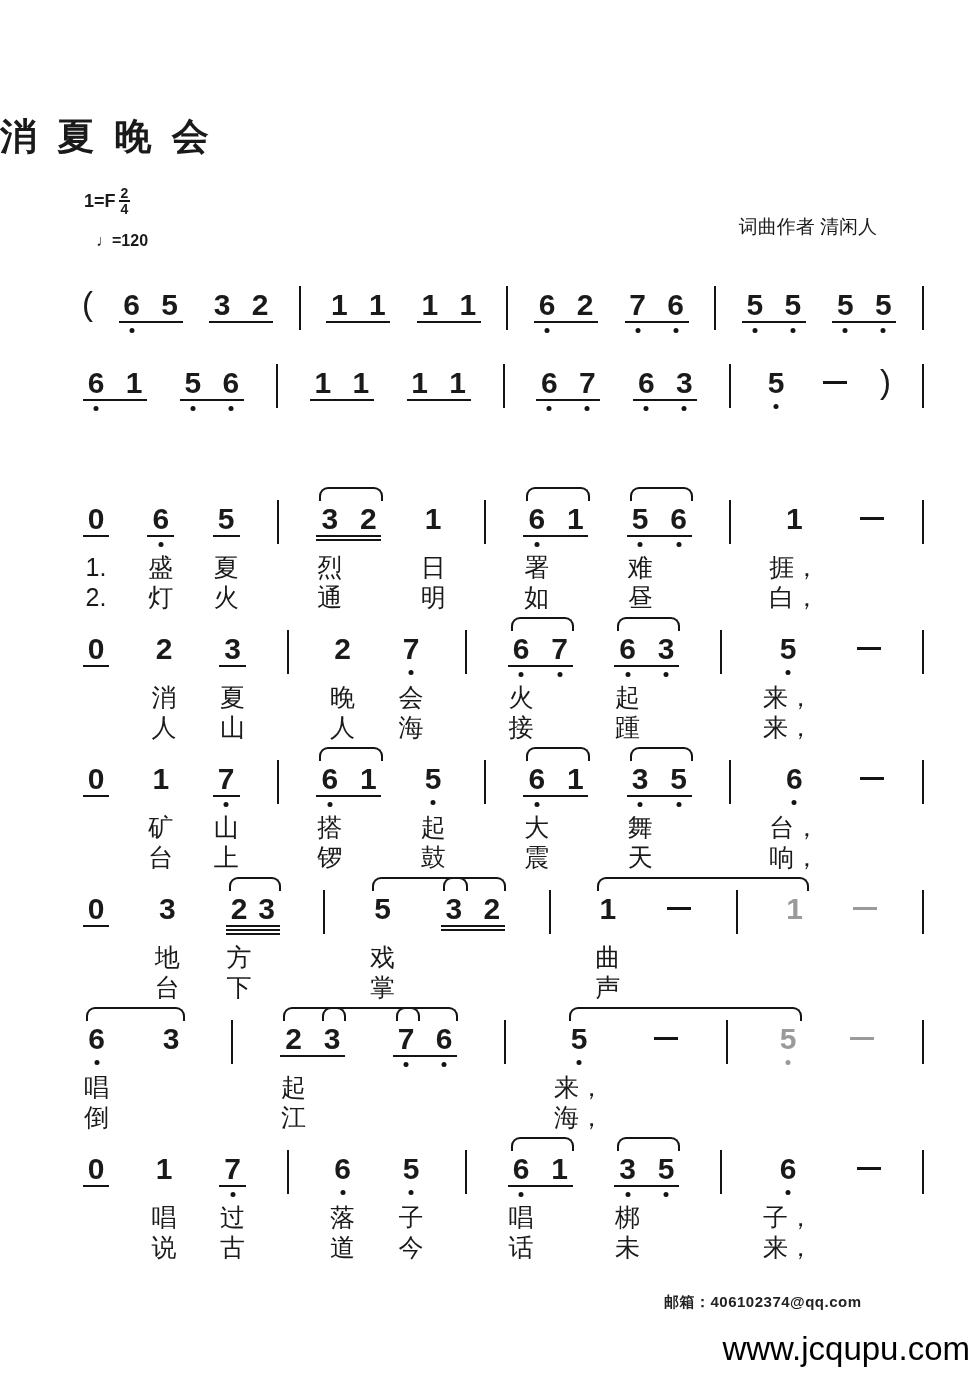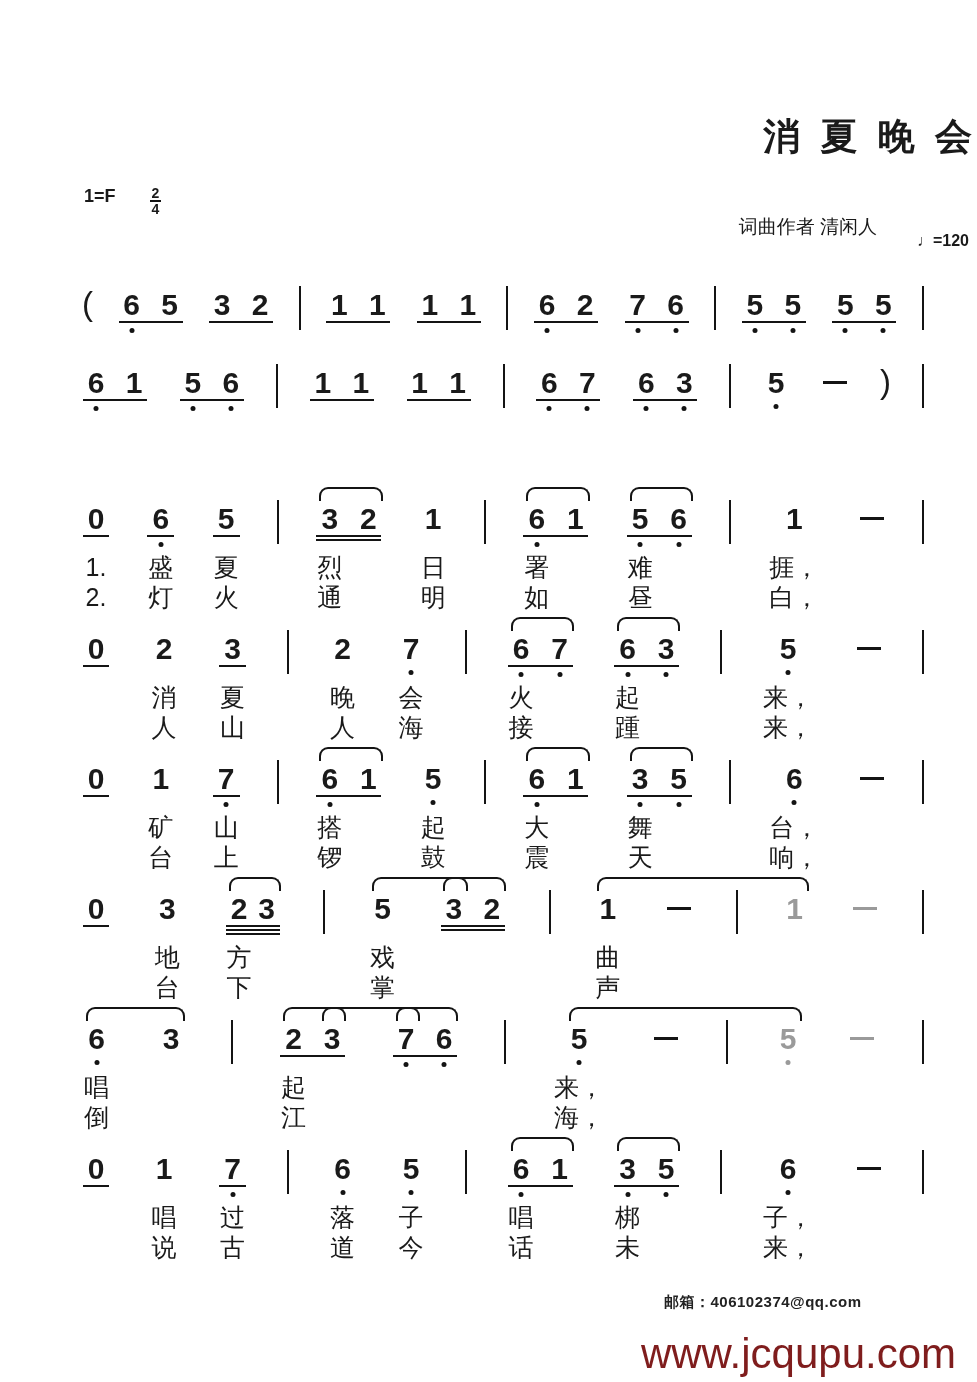--- a/index.html
+++ b/index.html
@@ -1,25 +1,25 @@
 <!DOCTYPE html>
 <html><head>
 <meta charset="utf-8">
 <style>
   html,body{margin:0;padding:0;background:#888;}
   .page{width:977px;height:1382px;position:relative;background:#ffffff;margin:0 auto;
         font-family:"Liberation Sans",sans-serif;color:#1a1a1a;overflow:hidden;}
-  .title{margin:0;padding-top:112px;text-align:right;font-size:37px;font-weight:700;letter-spacing:5px;}
+  .title{margin:0;padding-top:112px;text-align:left;font-size:37px;font-weight:700;letter-spacing:5px;}
   .meta{position:relative;margin:24px 0 0 84px;height:74px;}
-  .keytime{display:flex;font-size:18px;font-weight:700;gap:31px;}
+  .keytime{display:flex;align-items:center;font-size:18px;font-weight:700;}
   .frac{display:inline-flex;flex-direction:column;align-items:center;margin-left:3px;
         font-size:14px;font-weight:700;line-height:14px;}
   .frac .num{border-bottom:2px solid #141414;padding:0 2px;}
   .frac .den{padding:0 2px;}
-  .tempo{margin:16px 8px 0 12px;font-size:16px;font-weight:700;text-align:right;}
+  .tempo{margin:16px 16px 0 12px;font-size:16px;font-weight:700;}
   .credit{position:absolute;right:100px;top:28px;font-size:19px;font-weight:400;}
   .lines{margin:8px 0 0 82px;width:842px;}
   .sline{display:flex;justify-content:space-between;align-items:flex-start;
          padding-top:20px;position:relative;}
   .sline.intro{margin-bottom:16px;}
   .sline.gap{margin-bottom:74px;}
   .tok{flex:0 0 auto;}
   .bar{width:2px;height:44px;background:#141414;margin-top:-2px;}
   .paren{font-size:33px;line-height:38px;margin-top:-3px;font-weight:400;}
   .nrow{display:flex;position:relative;gap:14px;padding:0 2px;}
@@ -29,21 +29,21 @@
   .beam{position:absolute;left:1px;right:1px;top:33px;height:0;border-top:2px solid #141414;}
   .odot{position:absolute;width:5px;height:5px;border-radius:50%;background:#141414;
         left:50%;transform:translateX(-50%);}
   .ly{margin-top:16px;height:30px;line-height:30px;font-size:25px;white-space:nowrap;}
   .ly + .ly{margin-top:0;}
   .dashbar{width:24px;height:3px;background:#141414;margin-top:15px;}
   .arc{position:absolute;top:5px;height:12px;border:2px solid #141414;border-bottom:none;
        border-radius:9px 9px 0 0;}
   .email{position:absolute;left:664px;top:1293px;font-size:15px;font-weight:700;color:#222;
          letter-spacing:0.5px;}
-  .wm{position:absolute;right:21px;top:1330px;font-size:42px;color:#7f1d1d;font-weight:400;}
+  .wm{position:absolute;right:7px;top:1330px;font-size:33px;color:#000000;font-weight:400;}
 </style>
 </head>
 <body>
 
 <div class="page">
   <h1 class="title">消 夏 晚 会</h1>
 
   <div class="meta">
     <div class="keytime">
       <span>1=F</span>

